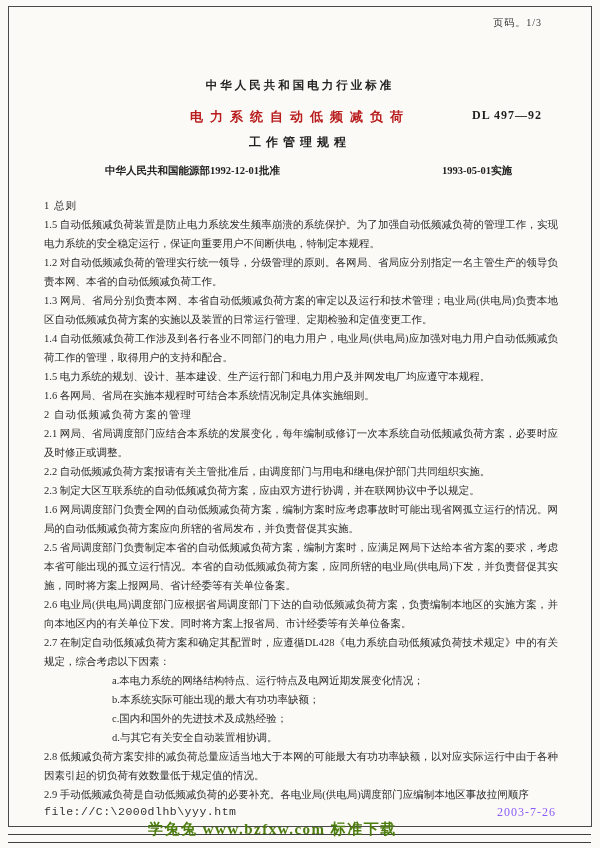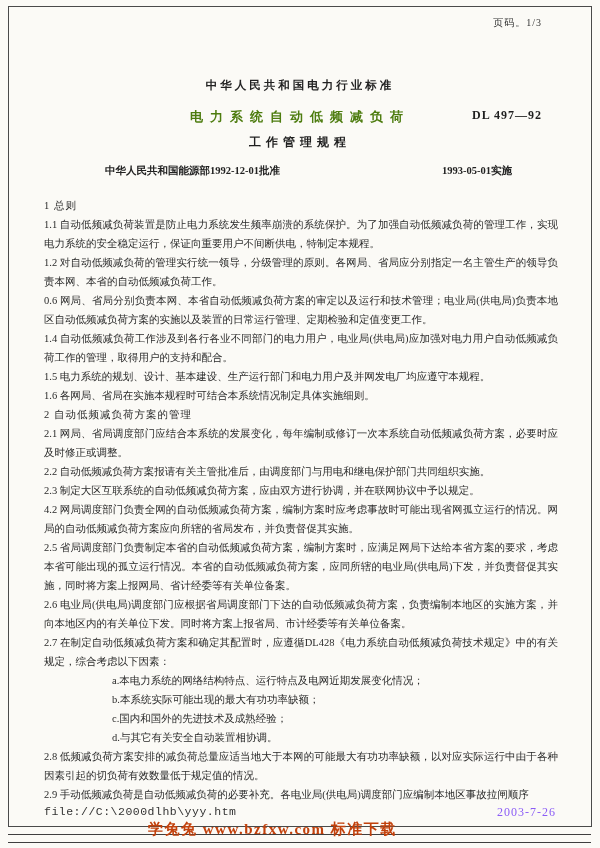--- a/index.html
+++ b/index.html
@@ -16,21 +16,21 @@
     position:absolute;top:16px;right:58px;
     font-size:10px;letter-spacing:1px;color:#333;
   }
   .org-line{
     position:absolute;top:78px;left:0;width:100%;
     text-align:center;font-weight:bold;font-size:11.5px;letter-spacing:3px;color:#222;
   }
   .title-row{position:absolute;top:108px;left:0;width:100%;height:20px;}
   .doc-title1{
     position:absolute;left:0;width:100%;text-align:center;
-    font-weight:bold;font-size:13px;letter-spacing:7px;color:#4d7c0f;
+    font-weight:bold;font-size:13px;letter-spacing:7px;color:#b91c1c;
   }
   .std-code{
     position:absolute;right:58px;top:0;
     font-weight:bold;font-size:12px;letter-spacing:1px;color:#1f1f1f;
   }
   .doc-title2{
     position:absolute;top:134px;left:0;width:100%;text-align:center;
     font-weight:bold;font-size:12px;letter-spacing:5px;color:#1f1f1f;
   }
   .approval-row{
@@ -55,21 +55,21 @@
   }
   .footer-date{font-size:12px;color:#8b5cf6;letter-spacing:1px;}
   .rule{
     position:absolute;left:8px;width:583px;height:0;
     border-top:1.5px solid #3f3f3f;
   }
   .rule-1{top:834px;}
   .rule-2{top:842px;}
   .watermark{
     position:absolute;top:820px;left:148px;z-index:5;
-    font-size:15px;font-weight:bold;letter-spacing:1.5px;color:#c2410c;
+    font-size:15px;font-weight:bold;letter-spacing:1.5px;color:#4d7c0f;
   }
 </style>
 </head>
 <body>
 
 <div class="frame"></div>
 
 <div class="page-number">页码。1/3</div>
 
 <div class="org-line">中华人民共和国电力行业标准</div>
@@ -81,31 +81,31 @@
 
 <div class="doc-title2">工作管理规程</div>
 
 <div class="approval-row">
   <span>中华人民共和国能源部1992-12-01批准</span>
   <span>1993-05-01实施</span>
 </div>
 
 <div class="doc-body">
   <p class="sect">1 总则</p>
-  <p class="para">1.1 自动低频减负荷装置是防止电力系统发生频率崩溃的系统保护。为了加强自动低频减负荷的管理工作，实现电力系统的安全稳定运行，保证向重要用户不间断供电，特制定本规程。</p>
+  <p class="para">1.5 自动低频减负荷装置是防止电力系统发生频率崩溃的系统保护。为了加强自动低频减负荷的管理工作，实现电力系统的安全稳定运行，保证向重要用户不间断供电，特制定本规程。</p>
   <p class="para">1.2 对自动低频减负荷的管理实行统一领导，分级管理的原则。各网局、省局应分别指定一名主管生产的领导负责本网、本省的自动低频减负荷工作。</p>
-  <p class="para">0.6 网局、省局分别负责本网、本省自动低频减负荷方案的审定以及运行和技术管理；电业局(供电局)负责本地区自动低频减负荷方案的实施以及装置的日常运行管理、定期检验和定值变更工作。</p>
+  <p class="para">1.3 网局、省局分别负责本网、本省自动低频减负荷方案的审定以及运行和技术管理；电业局(供电局)负责本地区自动低频减负荷方案的实施以及装置的日常运行管理、定期检验和定值变更工作。</p>
   <p class="para">1.4 自动低频减负荷工作涉及到各行各业不同部门的电力用户，电业局(供电局)应加强对电力用户自动低频减负荷工作的管理，取得用户的支持和配合。</p>
   <p class="para">1.5 电力系统的规划、设计、基本建设、生产运行部门和电力用户及并网发电厂均应遵守本规程。</p>
   <p class="para">1.6 各网局、省局在实施本规程时可结合本系统情况制定具体实施细则。</p>
   <p class="sect">2 自动低频减负荷方案的管理</p>
   <p class="para">2.1 网局、省局调度部门应结合本系统的发展变化，每年编制或修订一次本系统自动低频减负荷方案，必要时应及时修正或调整。</p>
   <p class="para">2.2 自动低频减负荷方案报请有关主管批准后，由调度部门与用电和继电保护部门共同组织实施。</p>
   <p class="para">2.3 制定大区互联系统的自动低频减负荷方案，应由双方进行协调，并在联网协议中予以规定。</p>
-  <p class="para">4.2 网局调度部门负责全网的自动低频减负荷方案，编制方案时应考虑事故时可能出现省网孤立运行的情况。网局的自动低频减负荷方案应向所辖的省局发布，并负责督促其实施。</p>
+  <p class="para">1.6 网局调度部门负责全网的自动低频减负荷方案，编制方案时应考虑事故时可能出现省网孤立运行的情况。网局的自动低频减负荷方案应向所辖的省局发布，并负责督促其实施。</p>
   <p class="para">2.5 省局调度部门负责制定本省的自动低频减负荷方案，编制方案时，应满足网局下达给本省方案的要求，考虑本省可能出现的孤立运行情况。本省的自动低频减负荷方案，应同所辖的电业局(供电局)下发，并负责督促其实施，同时将方案上报网局、省计经委等有关单位备案。</p>
   <p class="para">2.6 电业局(供电局)调度部门应根据省局调度部门下达的自动低频减负荷方案，负责编制本地区的实施方案，并向本地区内的有关单位下发。同时将方案上报省局、市计经委等有关单位备案。</p>
   <p class="para">2.7 在制定自动低频减负荷方案和确定其配置时，应遵循DL428《电力系统自动低频减负荷技术规定》中的有关规定，综合考虑以下因素：</p>
   <p class="sub">a.本电力系统的网络结构特点、运行特点及电网近期发展变化情况；</p>
   <p class="sub">b.本系统实际可能出现的最大有功功率缺额；</p>
   <p class="sub">c.国内和国外的先进技术及成熟经验；</p>
   <p class="sub">d.与其它有关安全自动装置相协调。</p>
   <p class="para">2.8 低频减负荷方案安排的减负荷总量应适当地大于本网的可能最大有功功率缺额，以对应实际运行中由于各种因素引起的切负荷有效数量低于规定值的情况。</p>
   <p class="para">2.9 手动低频减负荷是自动低频减负荷的必要补充。各电业局(供电局)调度部门应编制本地区事故拉闸顺序</p>
 </div>

